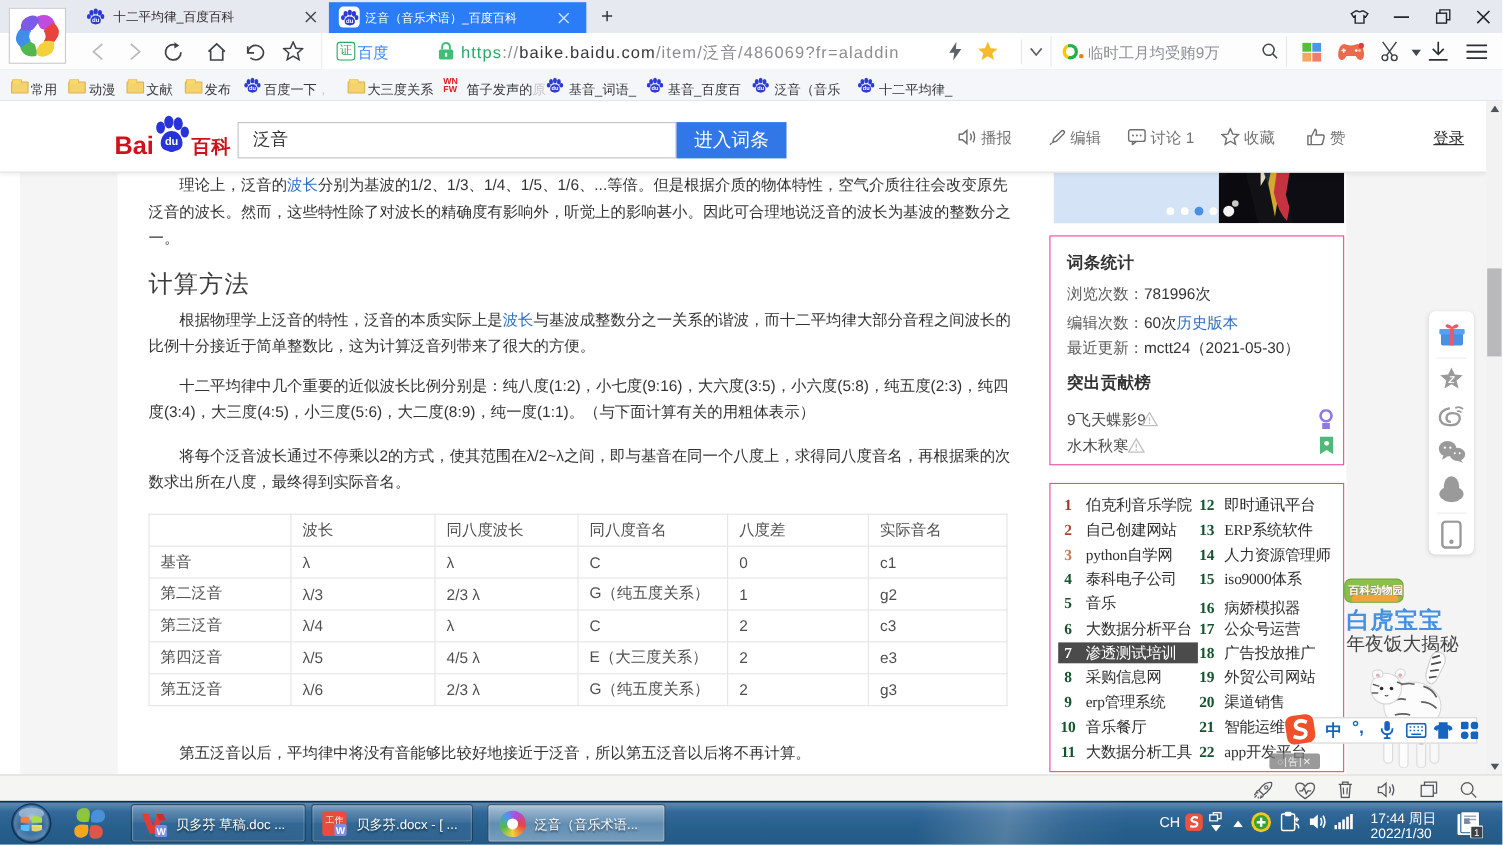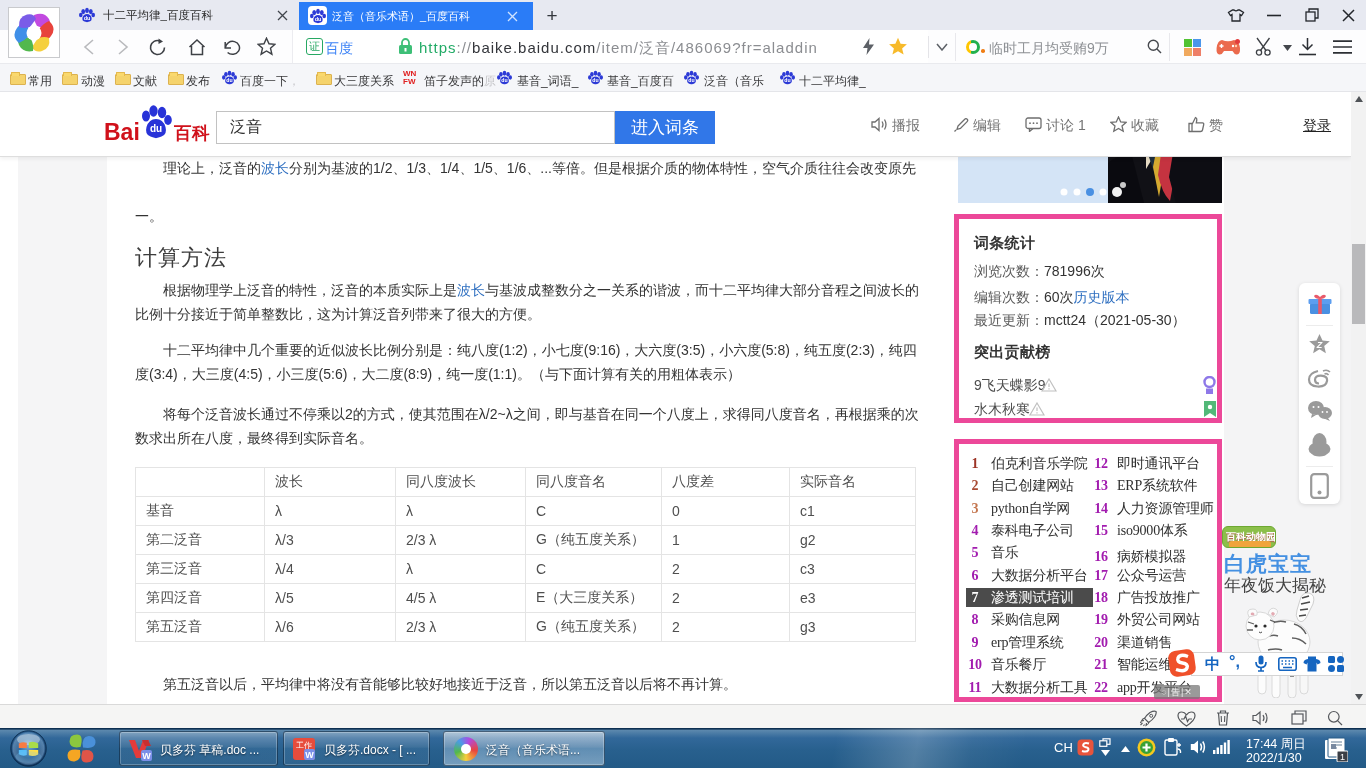--- a/index.html
+++ b/index.html
@@ -31,26 +31,26 @@
 
 .para{position:absolute;width:830px;font-size:14px;line-height:24px;color:#333;white-space:nowrap}
 .ind{text-indent:28px}
 .blk{font-weight:400}
 a.lk{color:#2e6fc0;text-decoration:none}
 h2.hd{position:absolute;font-size:22px;font-weight:400;color:#3c3c3c;letter-spacing:1px}
 
 #tbl{position:absolute;left:135px;top:375px;border-collapse:collapse}
 #tbl td{border:1px solid #e4e4e4;height:29px;font-size:14px;color:#4f4f4f;padding:0 0 0 10px;background:#fff}
 
-.sbox{position:absolute;background:#fff;border:5px solid #ec4899}
+.sbox{position:absolute;background:#fff;border:1px solid #ec4899}
 .stit{font-size:15px;font-weight:700;color:#333;letter-spacing:0.3px}
 .sline{font-size:14px;color:#5a5a5a}
 
 .rk{position:absolute;font-family:"Liberation Serif",serif;font-size:14px;color:#2f2f2f;white-space:nowrap;letter-spacing:-0.2px}
-.rknum{display:inline-block;width:24px;text-align:center;margin-right:4px;color:#a21caf;font-size:14px;font-weight:700}
+.rknum{display:inline-block;width:24px;text-align:center;margin-right:4px;color:#14532d;font-size:14px;font-weight:700}
 
 #statusbar{position:absolute;left:0;top:704px;width:1366px;height:24px;background:#f5f5f4;border-top:1px solid #d9d9d9}
 #taskbar{position:absolute;left:0;top:728px;width:1366px;height:40px;background:radial-gradient(ellipse 320px 130px at 70px 770px, rgba(255,255,255,.20), rgba(255,255,255,0) 65%),linear-gradient(100deg, rgba(255,255,255,0) 61%, rgba(255,255,255,.20) 67%, rgba(255,255,255,.05) 71%, rgba(255,255,255,0) 75%),linear-gradient(180deg,#0e3051 0%,#0e3051 3%,#5d89ae 5%,#32689a 25%,#28608e 55%,#235a86 100%)}
 
 .tbtn{position:absolute;top:731px;height:35px;border:1px solid rgba(10,30,50,.55);border-radius:3px;background:linear-gradient(180deg,rgba(255,255,255,.28),rgba(255,255,255,.10) 45%,rgba(120,160,195,.12) 50%,rgba(255,255,255,.06));box-shadow:inset 0 0 0 1px rgba(255,255,255,.25)}
 .tbtxt{position:absolute;top:10px;font-size:12px;color:#fff;text-shadow:0 1px 2px rgba(0,0,0,.6);white-space:nowrap}
 .trayico{position:absolute;color:#fff}
 </style></head>
 <body>
 
@@ -221,21 +221,21 @@
 <span class="bk" style="left:704px">泛音（音乐</span>
 <svg class="abs" style="left:780px;top:70px" width="15" height="15" viewBox="0 0 16 16">
     <use href="#paw"></use>
   </svg>
 <span class="bk" style="left:799px">十二平均律_</span>
 
 <div id="page">
   <div id="grayL"></div>
   <div id="grayR"></div>
   <div id="content">
-    <div class="para ind" style="left:135px;top:64px">理论上，泛音的<a class="lk">波长</a>分别为基波的1/2、1/3、1/4、1/5、1/6、...等倍。但是根据介质的物体特性，空气介质往往会改变原先<br><br>一。</div>
+    <div class="para ind" style="left:135px;top:64px">理论上，泛音的<a class="lk">波长</a>分别为基波的1/2、1/3、1/4、1/5、1/6、...等倍。但是根据介质的物体特性，空气介质往往会改变原先<br><span style="text-indent:0;display:inline-block">泛音的波长。然而，这些特性除了对波长的精确度有影响外，听觉上的影响甚小。因此可合理地说泛音的波长为基波的整数分之</span><br>一。</div>
     <h2 class="hd" style="left:135px;top:151px">计算方法</h2>
     <div class="para ind" style="left:135px;top:186px">根据物理学上泛音的特性，泛音的本质实际上是<a class="lk">波长</a>与基波成整数分之一关系的谐波，而十二平均律大部分音程之间波长的<br>比例十分接近于简单整数比，这为计算泛音列带来了很大的方便。</div>
     <div class="para ind" style="left:135px;top:246px">十二平均律中几个重要的近似波长比例分别是：<span class="blk">纯八度(1:2)</span>，小七度(9:16)，大六度(3:5)，小六度(5:8)，<span class="blk">纯五度(2:3)</span>，纯四<br>度(3:4)，<span class="blk">大三度(4:5)</span>，小三度(5:6)，大二度(8:9)，<span class="blk">纯一度(1:1)。</span>（与下面计算有关的用粗体表示）</div>
     <div class="para ind" style="left:135px;top:310px">将每个泛音波长通过不停乘以2的方式，使其范围在λ/2~λ之间，即与基音在同一个八度上，求得同八度音名，再根据乘的次<br>数求出所在八度，最终得到实际音名。</div>
     <table id="tbl" cellspacing="0">
       <tbody>
           <tr>
             <td style="width:129px"></td>
             <td style="width:131px">波长</td>
             <td style="width:130px">同八度波长</td>

